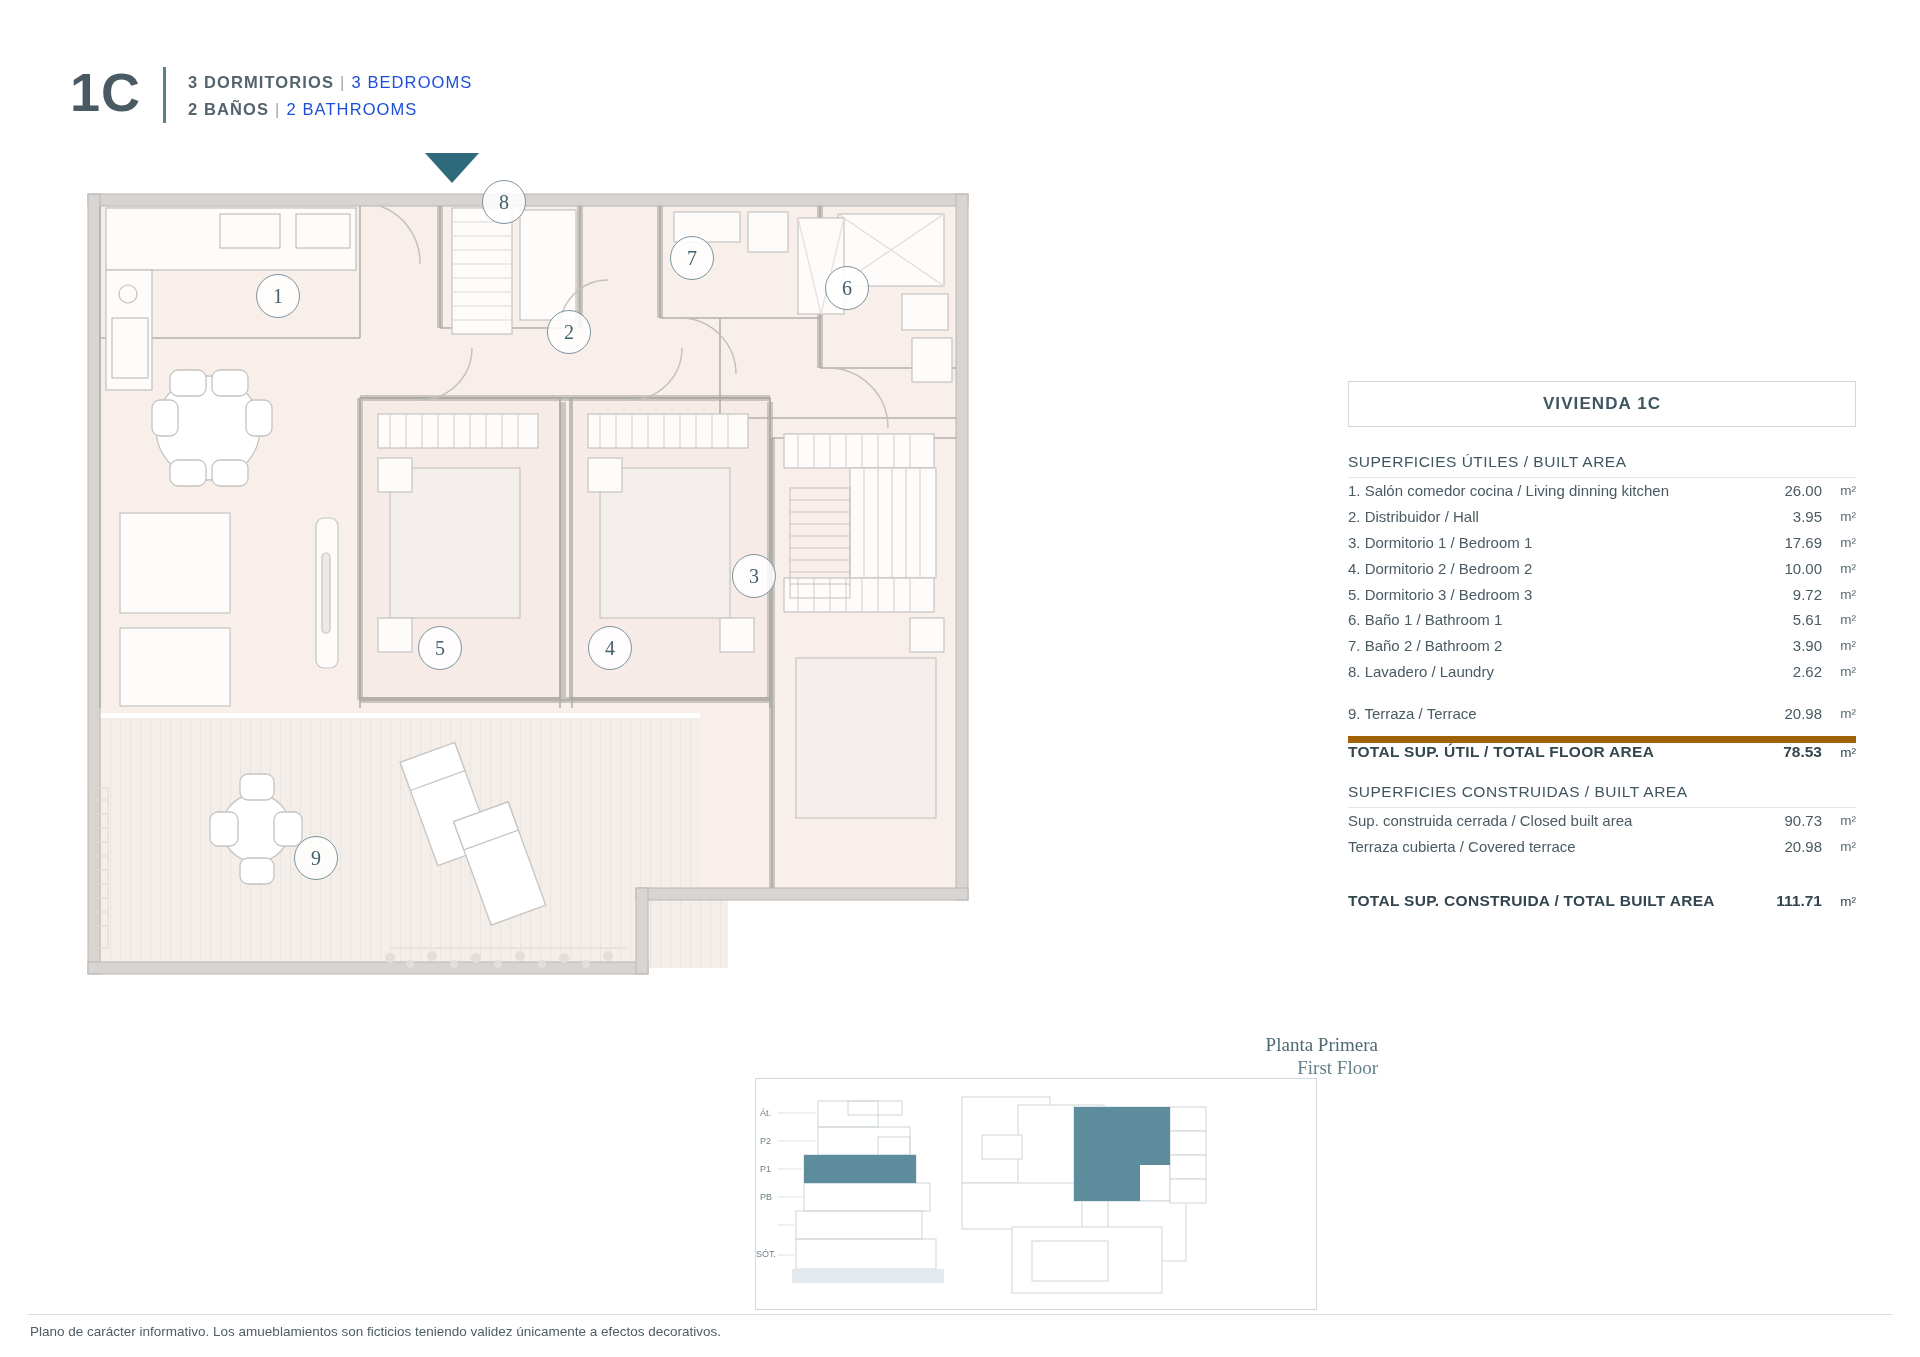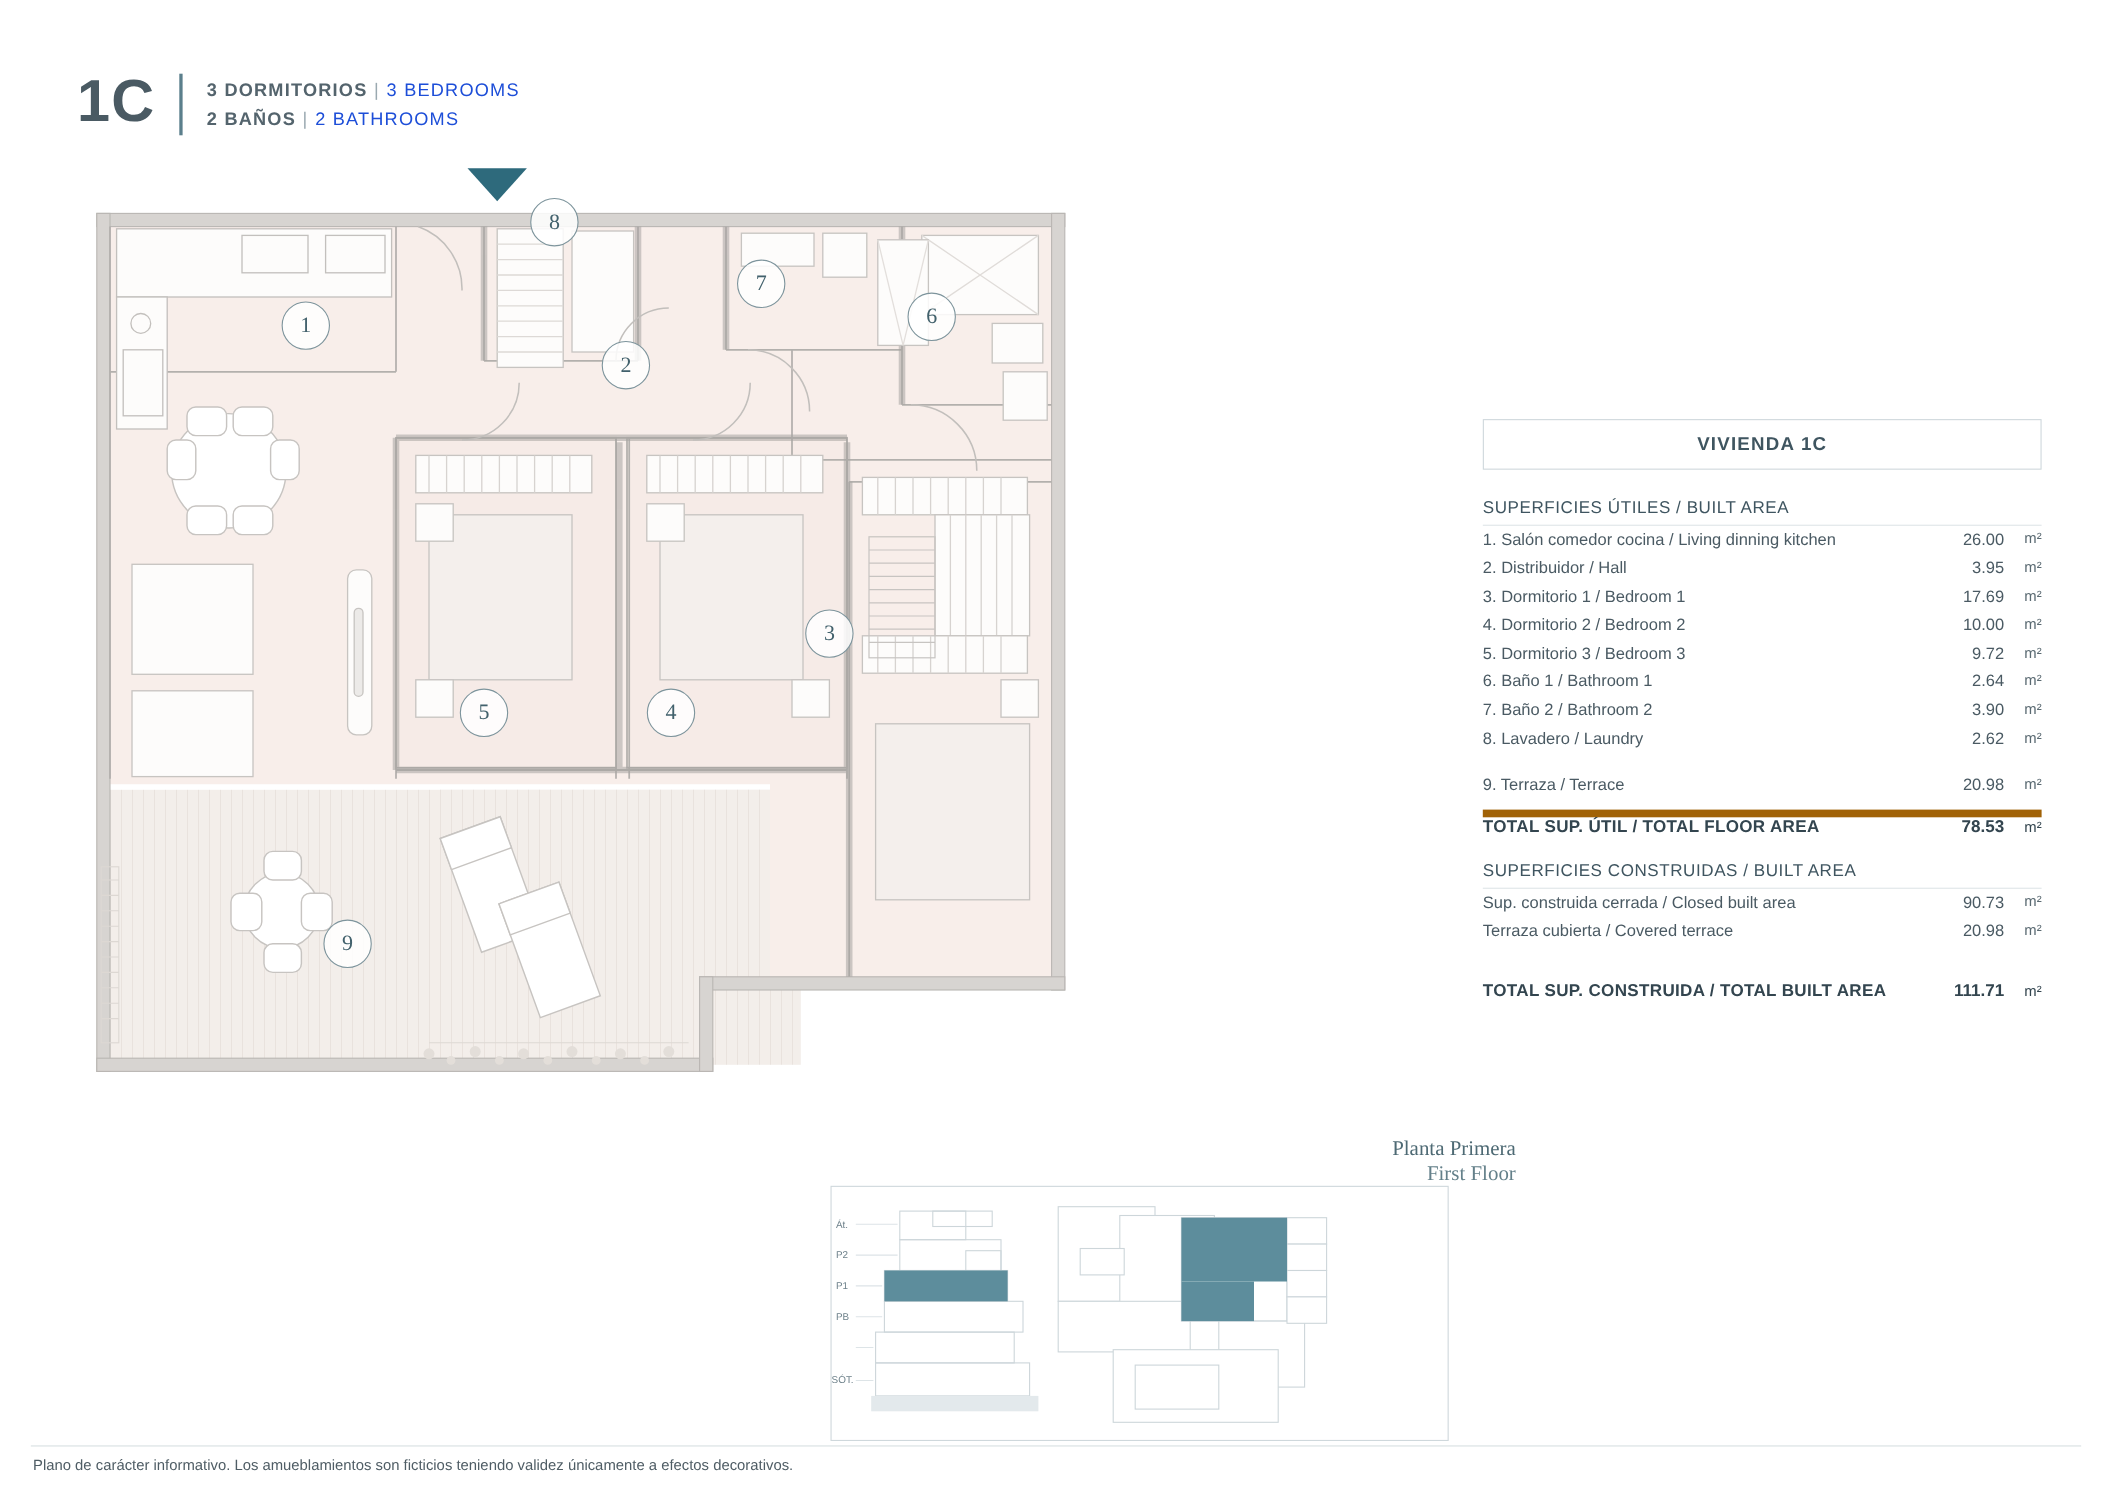--- a/index.html
+++ b/index.html
@@ -55,21 +55,21 @@
   
   .panel{position:absolute;left:1348px;top:368px;width:508px;}
   .panel-title{
     border:1px solid #cfd8dc;height:44px;display:flex;align-items:center;justify-content:center;
     font-size:17px;font-weight:bold;letter-spacing:1.1px;color:#3f5560;
   }
   .sec-head{
     margin-top:26px;font-size:15.5px;letter-spacing:.5px;color:#3f5560;
     padding-bottom:6px;border-bottom:1px solid #dfe5e8;
   }
-  .row{display:flex;align-items:flex-start;font-size:15px;color:#4a5a63;padding:4.4px 0;}
+  .row{display:flex;align-items:center;font-size:15px;color:#4a5a63;padding:4.4px 0;}
   .row .lbl{flex:1;white-space:nowrap;}
   .row .val{width:62px;text-align:right;}
   .row .unit{width:34px;text-align:right;color:#5a6a72;font-size:13.5px;}
   .row.spaced{margin-top:16px;}
   .total-row{
     display:flex;align-items:baseline;font-size:15.5px;font-weight:bold;color:#33454f;
     border-top:7px solid #a16207;margin-top:10px;padding-top:0;
   }
   .total-row .lbl{flex:1;letter-spacing:.3px;}
   .total-row .val{width:62px;text-align:right;}
@@ -392,21 +392,21 @@
       <span class="val">10.00</span>
       <span class="unit">m²</span>
     </div>
     <div class="row">
       <span class="lbl">5. Dormitorio 3 / Bedroom 3</span>
       <span class="val">9.72</span>
       <span class="unit">m²</span>
     </div>
     <div class="row">
       <span class="lbl">6. Baño 1 / Bathroom 1</span>
-      <span class="val">2.64</span>
+      <span class="val">5.61</span>
       <span class="unit">m²</span>
     </div>
     <div class="row">
       <span class="lbl">7. Baño 2 / Bathroom 2</span>
       <span class="val">3.90</span>
       <span class="unit">m²</span>
     </div>
     <div class="row">
       <span class="lbl">8. Lavadero / Laundry</span>
       <span class="val">2.62</span>

